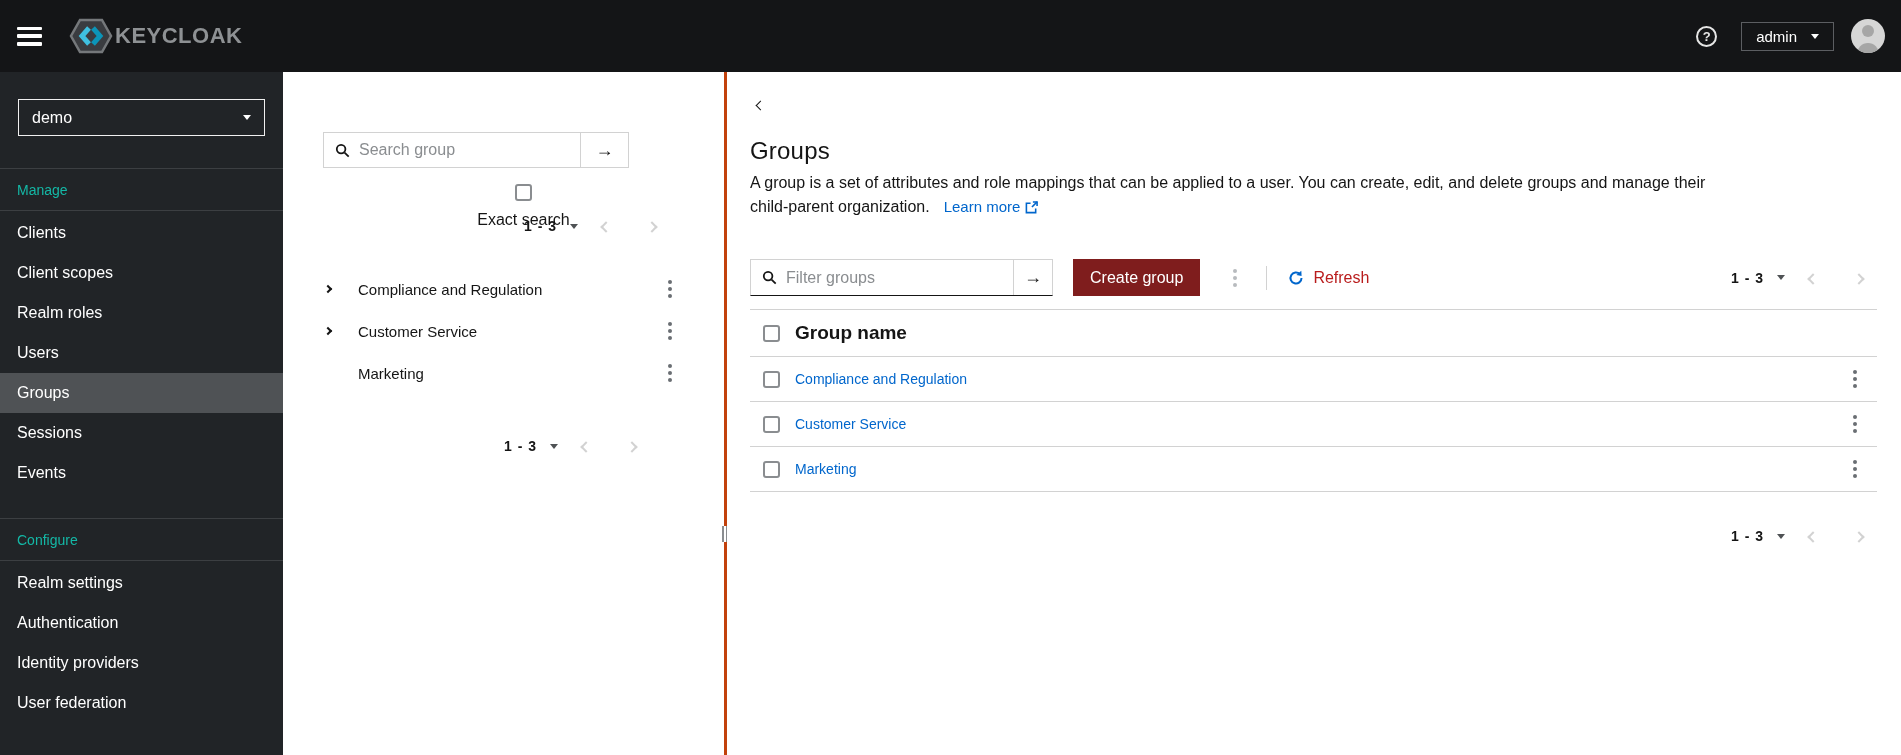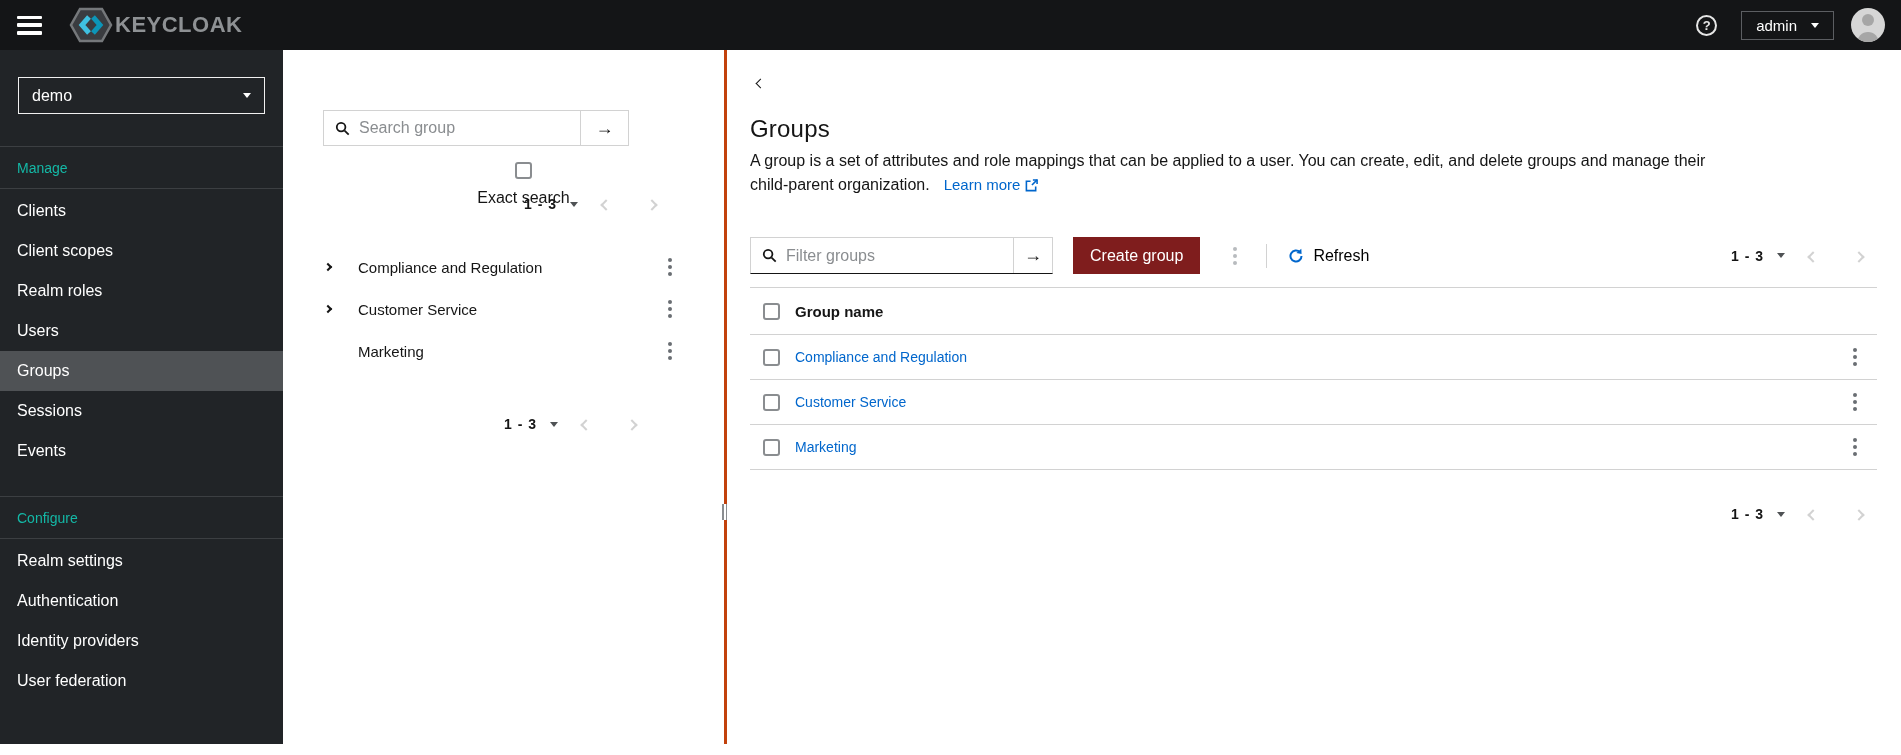--- a/index.html
+++ b/index.html
@@ -5,21 +5,21 @@
   * { box-sizing: border-box; margin: 0; padding: 0; }
   html,body { width:1901px; height:755px; overflow:hidden; }
   body {
     font-family: "Liberation Sans", "DejaVu Sans", sans-serif;
     color:#151515; background:#fff; font-size:16px;
   }
   button { font-family:inherit; background:none; border:none; cursor:pointer; color:inherit; font-size:inherit; padding:0; }
   ul { list-style:none; }
 
   
-  .masthead { height:50px; background:#141517; display:flex; align-items:center; padding:0 16px 0 17px; }
+  .masthead { height:72px; background:#141517; display:flex; align-items:center; padding:0 16px 0 17px; }
   .hamburger { width:25px; height:19px; display:flex; flex-direction:column; justify-content:space-between; margin-right:26px; }
   .hamburger span { display:block; height:3.5px; background:#fff; border-radius:1px; }
   .brand { display:flex; align-items:center; gap:1px; }
   .brand-text { font-size:22px; font-weight:bold; color:#8e9194; letter-spacing:.5px; }
   .masthead-spacer { flex:1; }
   .help-btn { margin-right:24px; }
   .help-circle { display:inline-flex; align-items:center; justify-content:center; width:21px; height:21px; border:2px solid #e6e6e6; border-radius:50%; color:#e6e6e6; font-size:13px; font-weight:bold; }
   .user-menu { display:flex; align-items:center; gap:14px; border:1px solid #5c5e62; padding:5px 14px; color:#fff; font-size:15px; margin-right:17px; }
   .caret { display:inline-block; width:0; height:0; border-left:4.5px solid transparent; border-right:4.5px solid transparent; border-top:5.5px solid #fff; }
   .avatar { width:34px; height:34px; border-radius:50%; background:#d6d6d6; position:relative; overflow:hidden; display:inline-block; }
@@ -85,26 +85,26 @@
   .back-btn .chev { border-color:#151515; width:7px; height:7px; border-width:1.5px; }
   .page-title { font-size:24px; font-weight:500; margin-top:26px; letter-spacing:.2px; }
   .desc { margin-top:6px; font-size:16px; line-height:24px; color:#151515; }
   .learn-more { color:#0066cc; text-decoration:none; margin-left:14px; font-size:15px; display:inline-flex; align-items:center; gap:5px; cursor:pointer; }
 
   .toolbar { margin-top:40px; display:flex; align-items:center; }
   .filter-widget { width:303px; height:37px; border-bottom:1.5px solid #151515; }
   .primary-btn { margin-left:20px; height:37px; background:#7f1d1d; color:#fff; font-size:16px; padding:0 17px; }
   .toolbar-kebab { margin-left:27px; }
   .v-divider { width:1px; height:24px; background:#d2d2d2; margin:0 21px 0 23px; }
-  .refresh-btn { display:flex; align-items:center; gap:9px; color:#000000; font-size:16px; }
+  .refresh-btn { display:flex; align-items:center; gap:9px; color:#b91c1c; font-size:16px; }
   .toolbar-spacer { flex:1; }
 
   .gtable { margin-top:13px; }
   .gt-head { height:48px; display:flex; align-items:center; border-top:1px solid #d2d2d2; border-bottom:1px solid #d2d2d2; padding:0 14px 0 13px; }
-  .gt-head .col-label { font-size:15px; font-weight:bold; margin-left:15px; }
+  .gt-head .col-label { font-size:19px; font-weight:bold; margin-left:15px; }
   .gt-row { height:45px; display:flex; align-items:center; border-bottom:1px solid #d2d2d2; padding:0 14px 0 13px; }
   .gt-row a { color:#0066cc; font-size:14px; margin-left:15px; text-decoration:none; cursor:pointer; flex:1; }
   .main-pg-bottom { margin-top:30px; justify-content:flex-end; }
 </style>
 </head>
 <body>
 
 <header class="masthead">
   <button class="hamburger" aria-label="menu">
     <span></span>

